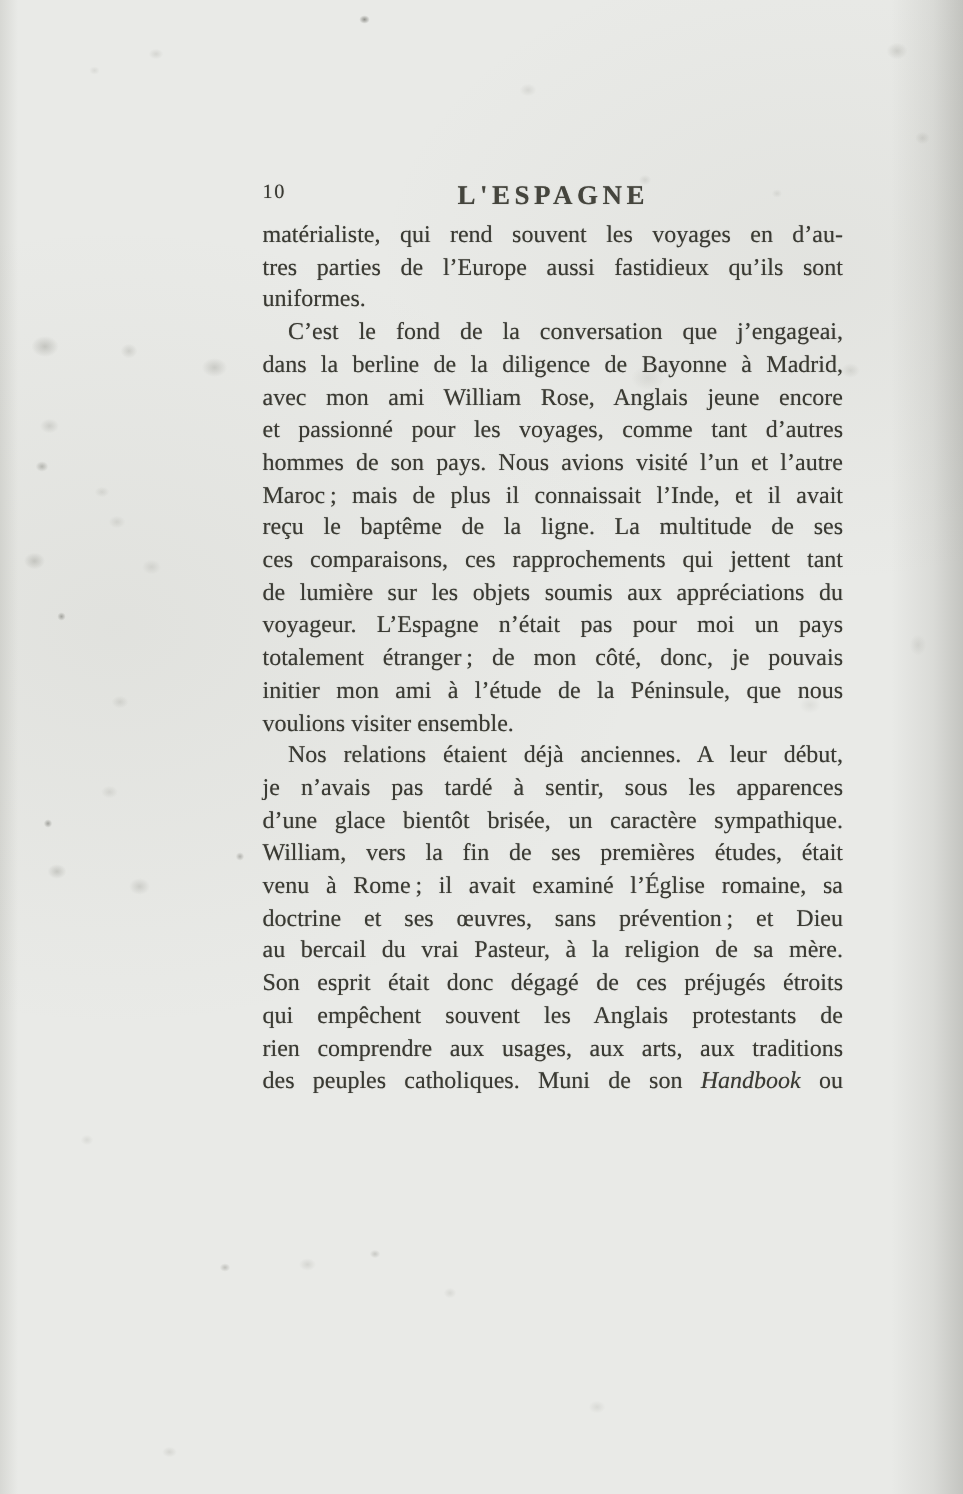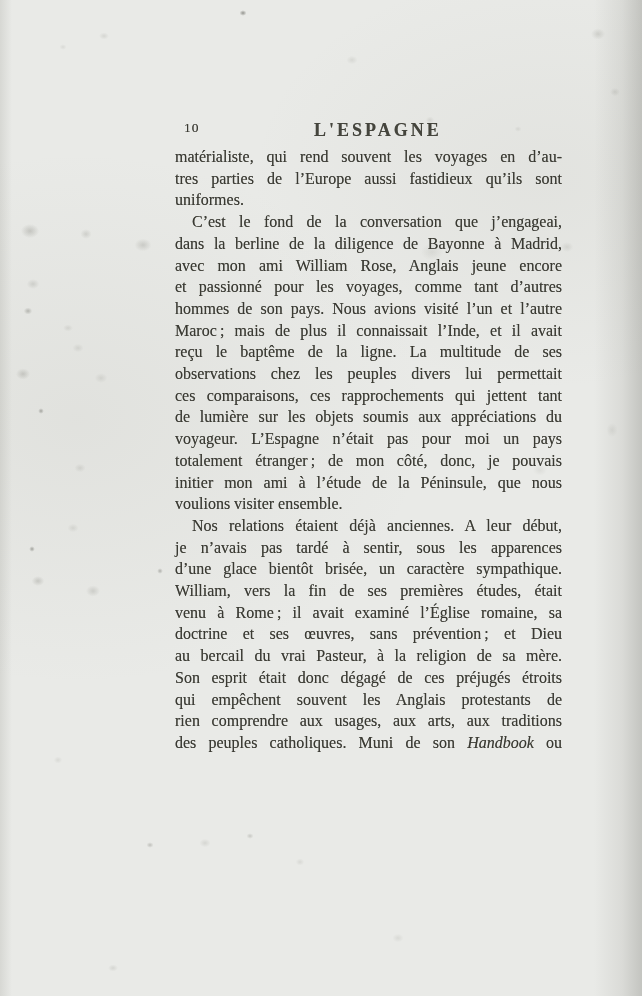--- a/index.html
+++ b/index.html
@@ -45,21 +45,21 @@
       radial-gradient(8px 6px at 398px 938px, rgba(110,110,100,.13), rgba(110,110,100,0) 70%),
       radial-gradient(8px 10px at 612px 430px, rgba(110,110,100,.12), rgba(110,110,100,0) 70%),
       linear-gradient(to right, rgba(120,120,110,.16), rgba(120,120,110,0) 12px),
       linear-gradient(to left, rgba(88,88,80,.26), rgba(110,110,102,.12) 20px, rgba(0,0,0,0) 48px),
       radial-gradient(420px 300px at 85% 18%, rgba(165,165,155,.10), rgba(165,165,155,0) 70%),
       radial-gradient(500px 380px at 12% 42%, rgba(165,165,155,.12), rgba(165,165,155,0) 70%);
     font-family:"Liberation Serif", serif;
     color:#3a3a33;
   }
   .running-head{
-    position:absolute; left:175px; top:118px; width:387px; height:18px;margin-left:9px;
+    position:absolute; left:175px; top:118px; width:387px; height:18px;
   }
   .page-number{
     position:absolute; left:0; top:2px;
     font-size:13.5px; letter-spacing:1px;
     text-shadow:0 0 0.6px rgba(56,56,48,.55);
   }
   .header-title{
     position:absolute; left:130px; top:2px;
     font-size:18px; font-weight:bold; letter-spacing:3px;
     color:#45453d;
@@ -92,21 +92,20 @@
       <div class="line"><span>matérialiste, qui rend souvent les voyages en d’au-</span></div>
       <div class="line"><span>tres parties de l’Europe aussi fastidieux qu’ils sont</span></div>
       <div class="line para-end"><span>uniformes.</span></div>
       <div class="line indent"><span>C’est le fond de la conversation que j’engageai,</span></div>
       <div class="line"><span>dans la berline de la diligence de Bayonne à Madrid,</span></div>
       <div class="line"><span>avec mon ami William Rose, Anglais jeune encore</span></div>
       <div class="line"><span>et passionné pour les voyages, comme tant d’autres</span></div>
       <div class="line"><span>hommes de son pays. Nous avions visité l’un et l’autre</span></div>
       <div class="line"><span>Maroc ; mais de plus il connaissait l’Inde, et il avait</span></div>
       <div class="line"><span>reçu le baptême de la ligne. La multitude de ses</span></div>
-      <div class="line"><span>observations chez les peuples divers lui permettait</span></div>
       <div class="line"><span>ces comparaisons, ces rapprochements qui jettent tant</span></div>
       <div class="line"><span>de lumière sur les objets soumis aux appréciations du</span></div>
       <div class="line"><span>voyageur. L’Espagne n’était pas pour moi un pays</span></div>
       <div class="line"><span>totalement étranger ; de mon côté, donc, je pouvais</span></div>
       <div class="line"><span>initier mon ami à l’étude de la Péninsule, que nous</span></div>
       <div class="line para-end"><span>voulions visiter ensemble.</span></div>
       <div class="line indent"><span>Nos relations étaient déjà anciennes. A leur début,</span></div>
       <div class="line"><span>je n’avais pas tardé à sentir, sous les apparences</span></div>
       <div class="line"><span>d’une glace bientôt brisée, un caractère sympathique.</span></div>
       <div class="line"><span>William, vers la fin de ses premières études, était</span></div>

